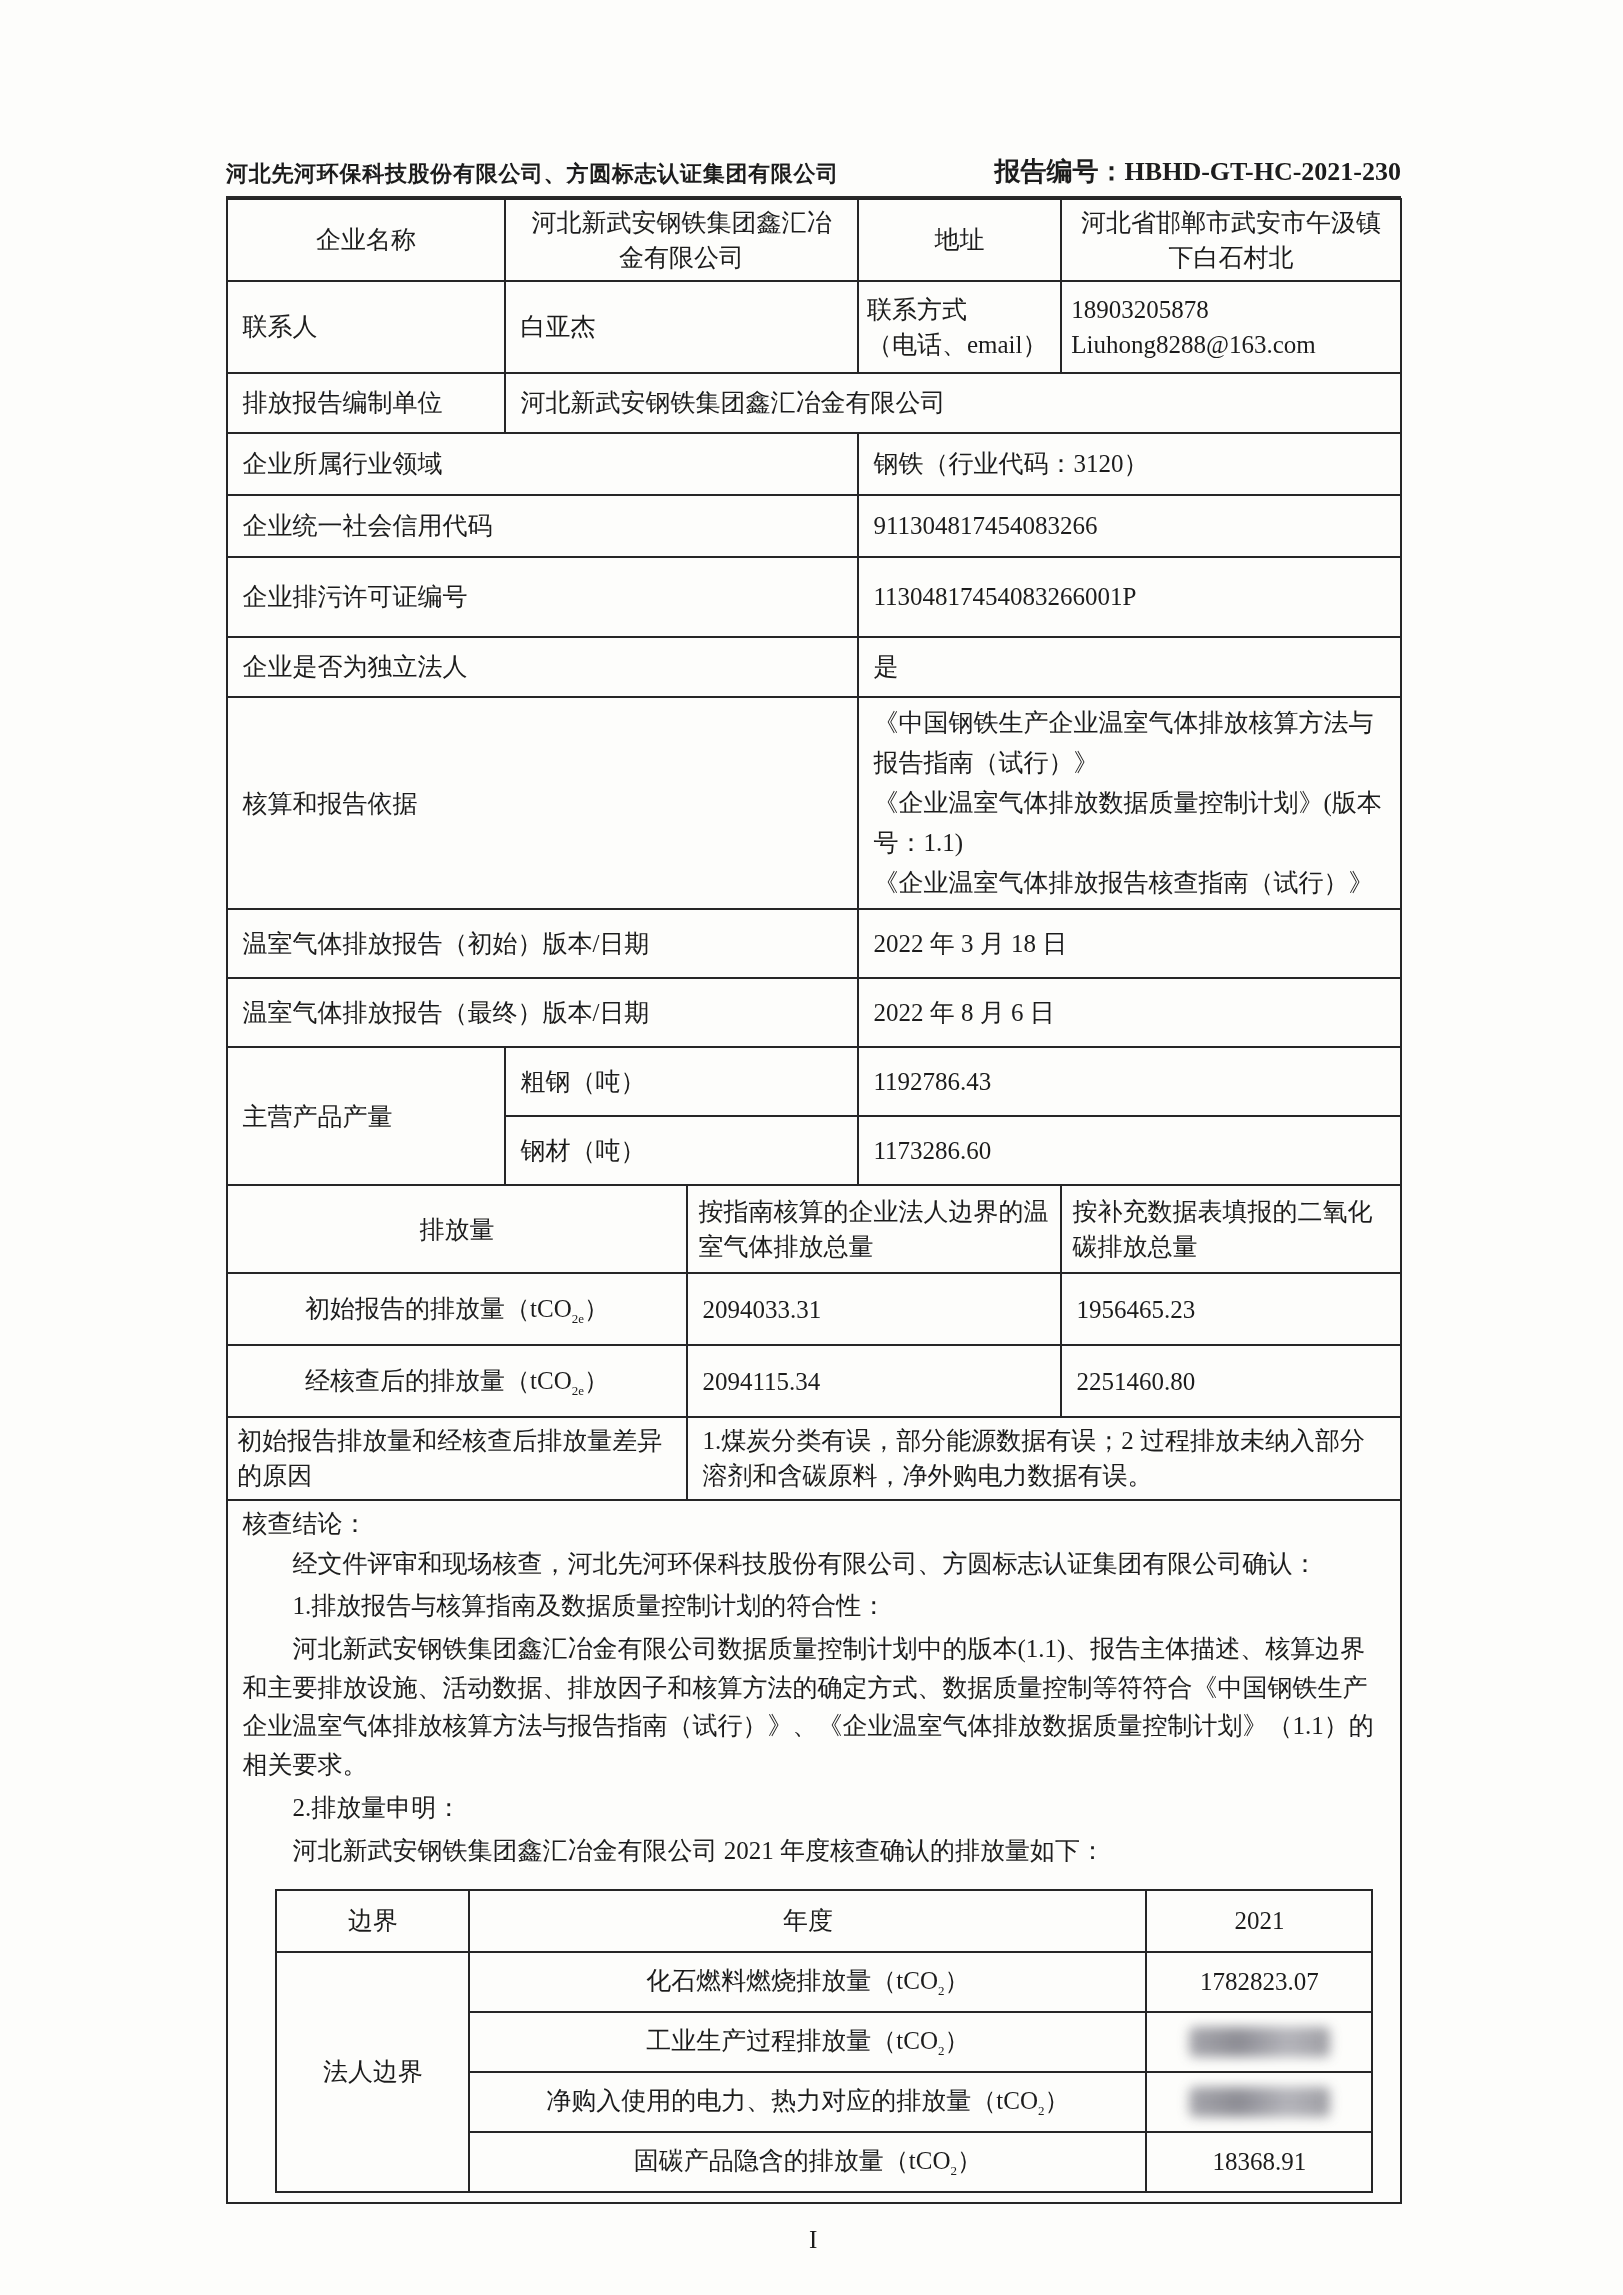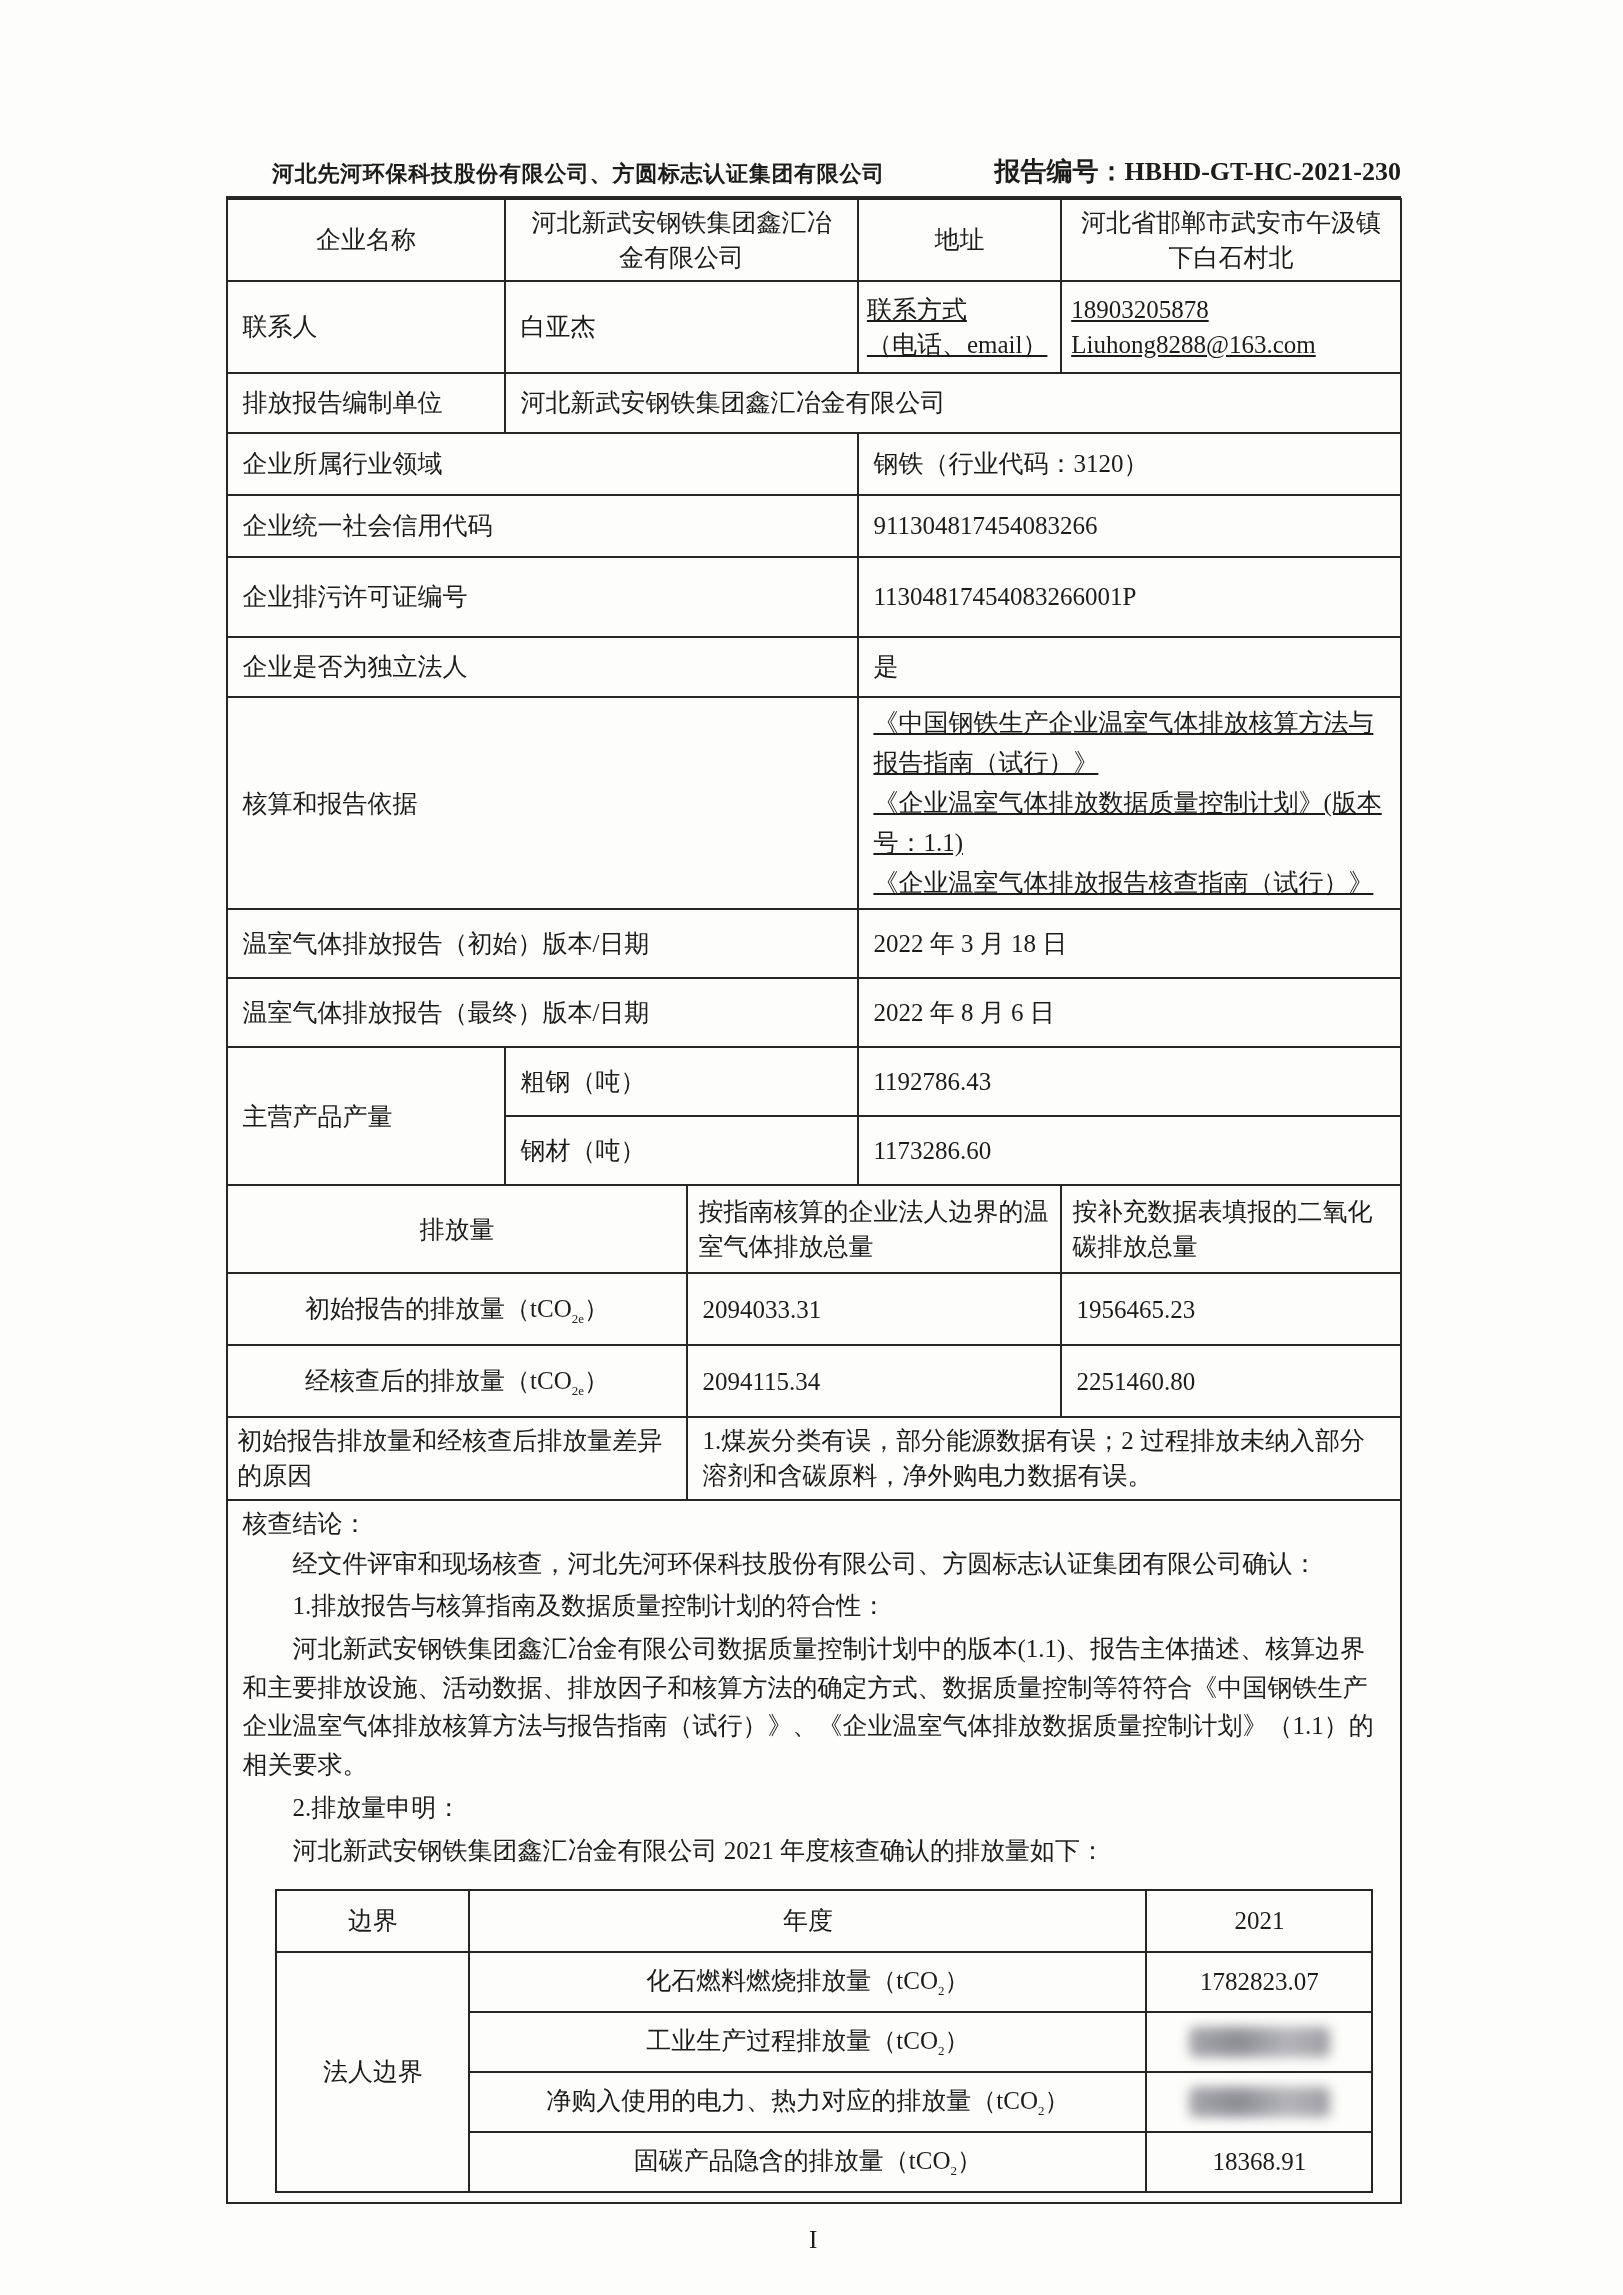--- a/index.html
+++ b/index.html
@@ -7,42 +7,42 @@
     position:relative;
     width:1623px;height:2295px;
     background:#fdfdfb;
     font-family:"Liberation Serif","DejaVu Serif",serif;
     color:#1c1c1c;
     overflow:hidden;
   }
   .content{position:absolute;left:226px;top:0;width:1175px;}
   .hdr{
     padding-top:154px;
-    display:flex;justify-content:space-between;align-items:flex-end;margin-left:46px;
+    display:flex;justify-content:space-between;align-items:flex-end;
   }
   .hdr-left{font-size:22px;font-weight:bold;letter-spacing:0.7px;}
   .hdr-right{font-size:26px;font-weight:bold;white-space:nowrap;}
   .hdr-rule{border:none;border-top:2.6px solid #2a2a2a;margin:6.5px 0 0 0;}
   .doc-title{
     text-align:center;font-size:30px;font-weight:bold;
     margin:17px 0 14.4px 0;letter-spacing:2.6px;
   }
   table{border-collapse:collapse;table-layout:fixed;}
   table.main{width:1175px;border:2.6px solid #262626;}
   table.main td{
     border:2px solid #262626;
     font-size:25px;line-height:1.4;
     vertical-align:middle;
     padding:5.2px 14.4px;
     word-break:break-all;
   }
   td.c{text-align:center;padding:5.2px 6.5px;}
   td.l{text-align:left;}
   sub{font-size:13px;margin-top:19px;}
-  .cell-line{display:block;text-decoration:underline;}
+  .cell-line{display:block;}
   
   td.conclusion{padding:11.8px 17px 19.6px 17px;vertical-align:top;}
   .concl-title{font-size:25px;}
   .concl-p{font-size:25px;line-height:1.55;text-indent:2em;margin:3.9px 0;}
   
   table.inner{width:1096px;margin:18.3px 0 3.9px 33px;border:2.6px solid #262626;}
   table.inner td{
     border:2px solid #262626;font-size:25px;line-height:1.35;
     text-align:center;vertical-align:middle;padding:3.9px 9.2px;word-break:break-all;
   }

